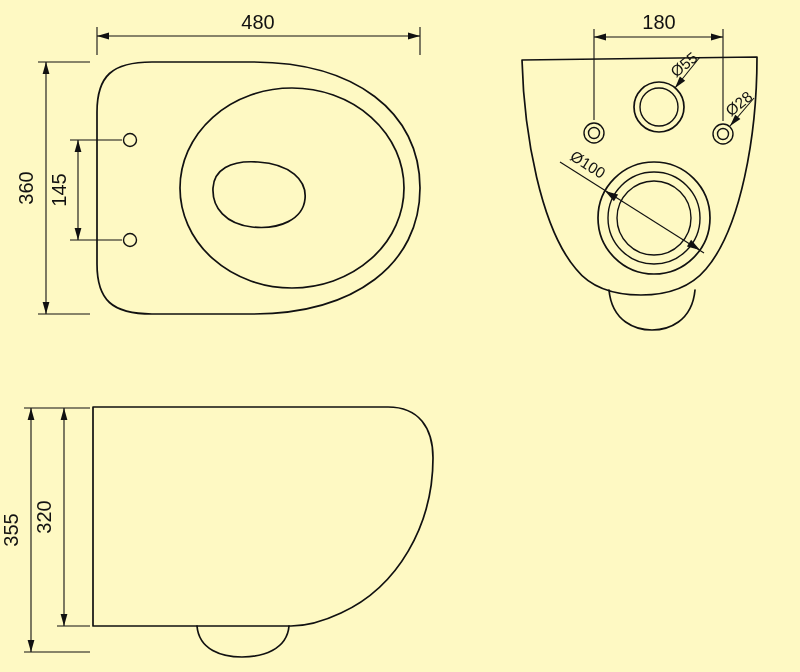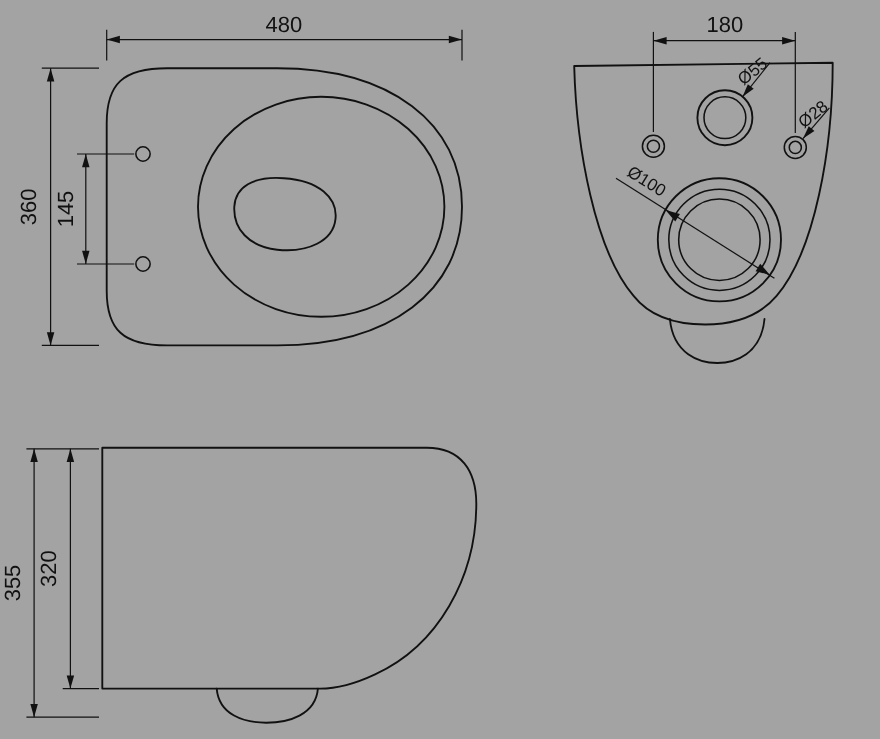--- a/index.html
+++ b/index.html
@@ -1,16 +1,16 @@
 <!DOCTYPE html>
 <html><head>
 <meta charset="utf-8">
 <style>
   html,body{margin:0;padding:0;background:#ffffff;}
-  .canvas{width:800px;height:672px;background:#a3a3a3;position:relative;overflow:hidden;}
+  .canvas{width:800px;height:672px;background:#fef9c3;position:relative;overflow:hidden;}
   svg{display:block;}
   .dim-text{font-family:"Liberation Sans","DejaVu Sans",sans-serif;font-size:20px;fill:#111;}
   .dia-text{font-family:"Liberation Sans","DejaVu Sans",sans-serif;font-size:15.5px;fill:#111;}
   .outline{fill:none;stroke:#111;stroke-width:1.7;stroke-linecap:round;stroke-linejoin:round;}
   .mid{fill:none;stroke:#111;stroke-width:1.4;}
   .thin{fill:none;stroke:#111;stroke-width:1.1;}
   .arrowhead{fill:#111;stroke:none;}
 </style>
 </head>
 <body>

